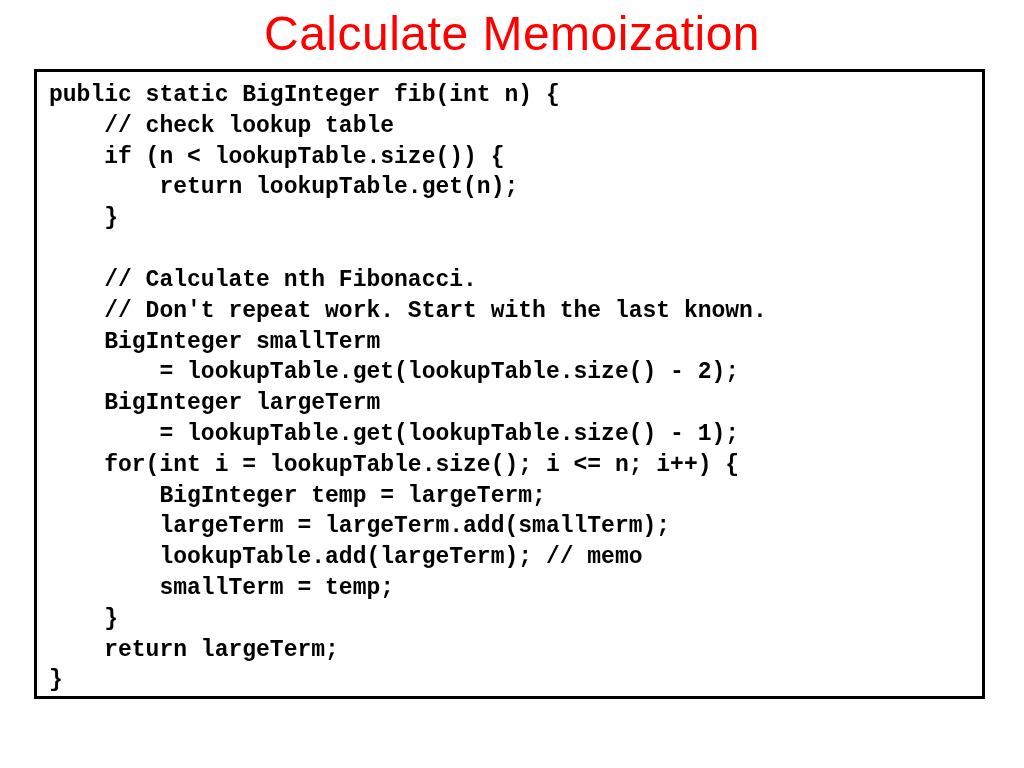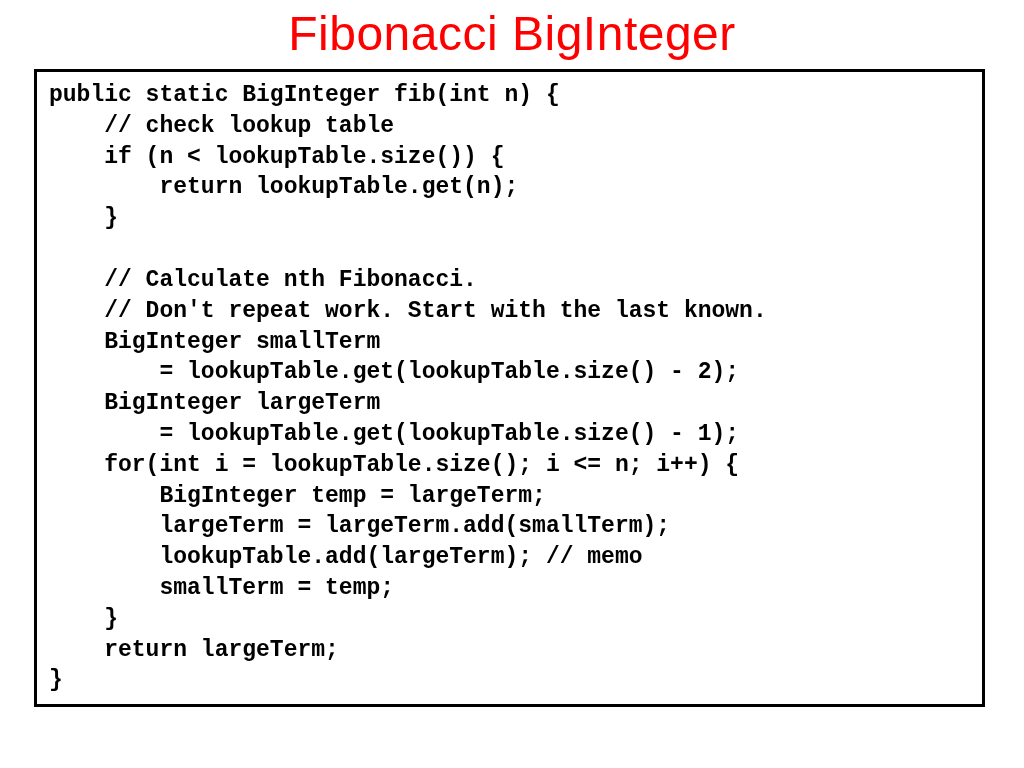--- a/index.html
+++ b/index.html
@@ -23,38 +23,38 @@
     font-size: 48px;
     font-weight: normal;
     margin: 0;
     padding-top: 6px;
     padding-bottom: 8px;
     letter-spacing: 0.5px;
   }
   .codebox {
     margin: 0 39px 0 34px;
     border: 3px solid #000000;
-    padding: 8px 12px 8px 12px;
+    padding: 8px 12px 0 12px;
     box-sizing: border-box;
   }
   pre.code {
     margin: 0;
     font-family: "Courier New", Courier, monospace;
     font-weight: bold;
     font-size: 23px;
     line-height: 1.34;
     color: #000000;
     white-space: pre;
   }
 </style>
 </head>
 <body>
 
 <div class="slide">
-  <h1 class="title">Fibonacci BigInteger</h1>
+  <h1 class="title">Calculate Memoization</h1>
   <div class="codebox">
     <pre class="code">public static BigInteger fib(int n) {
     // check lookup table
     if (n &lt; lookupTable.size()) {
         return lookupTable.get(n);
     }
 
     // Calculate nth Fibonacci.
     // Don't repeat work. Start with the last known.
     BigInteger smallTerm

